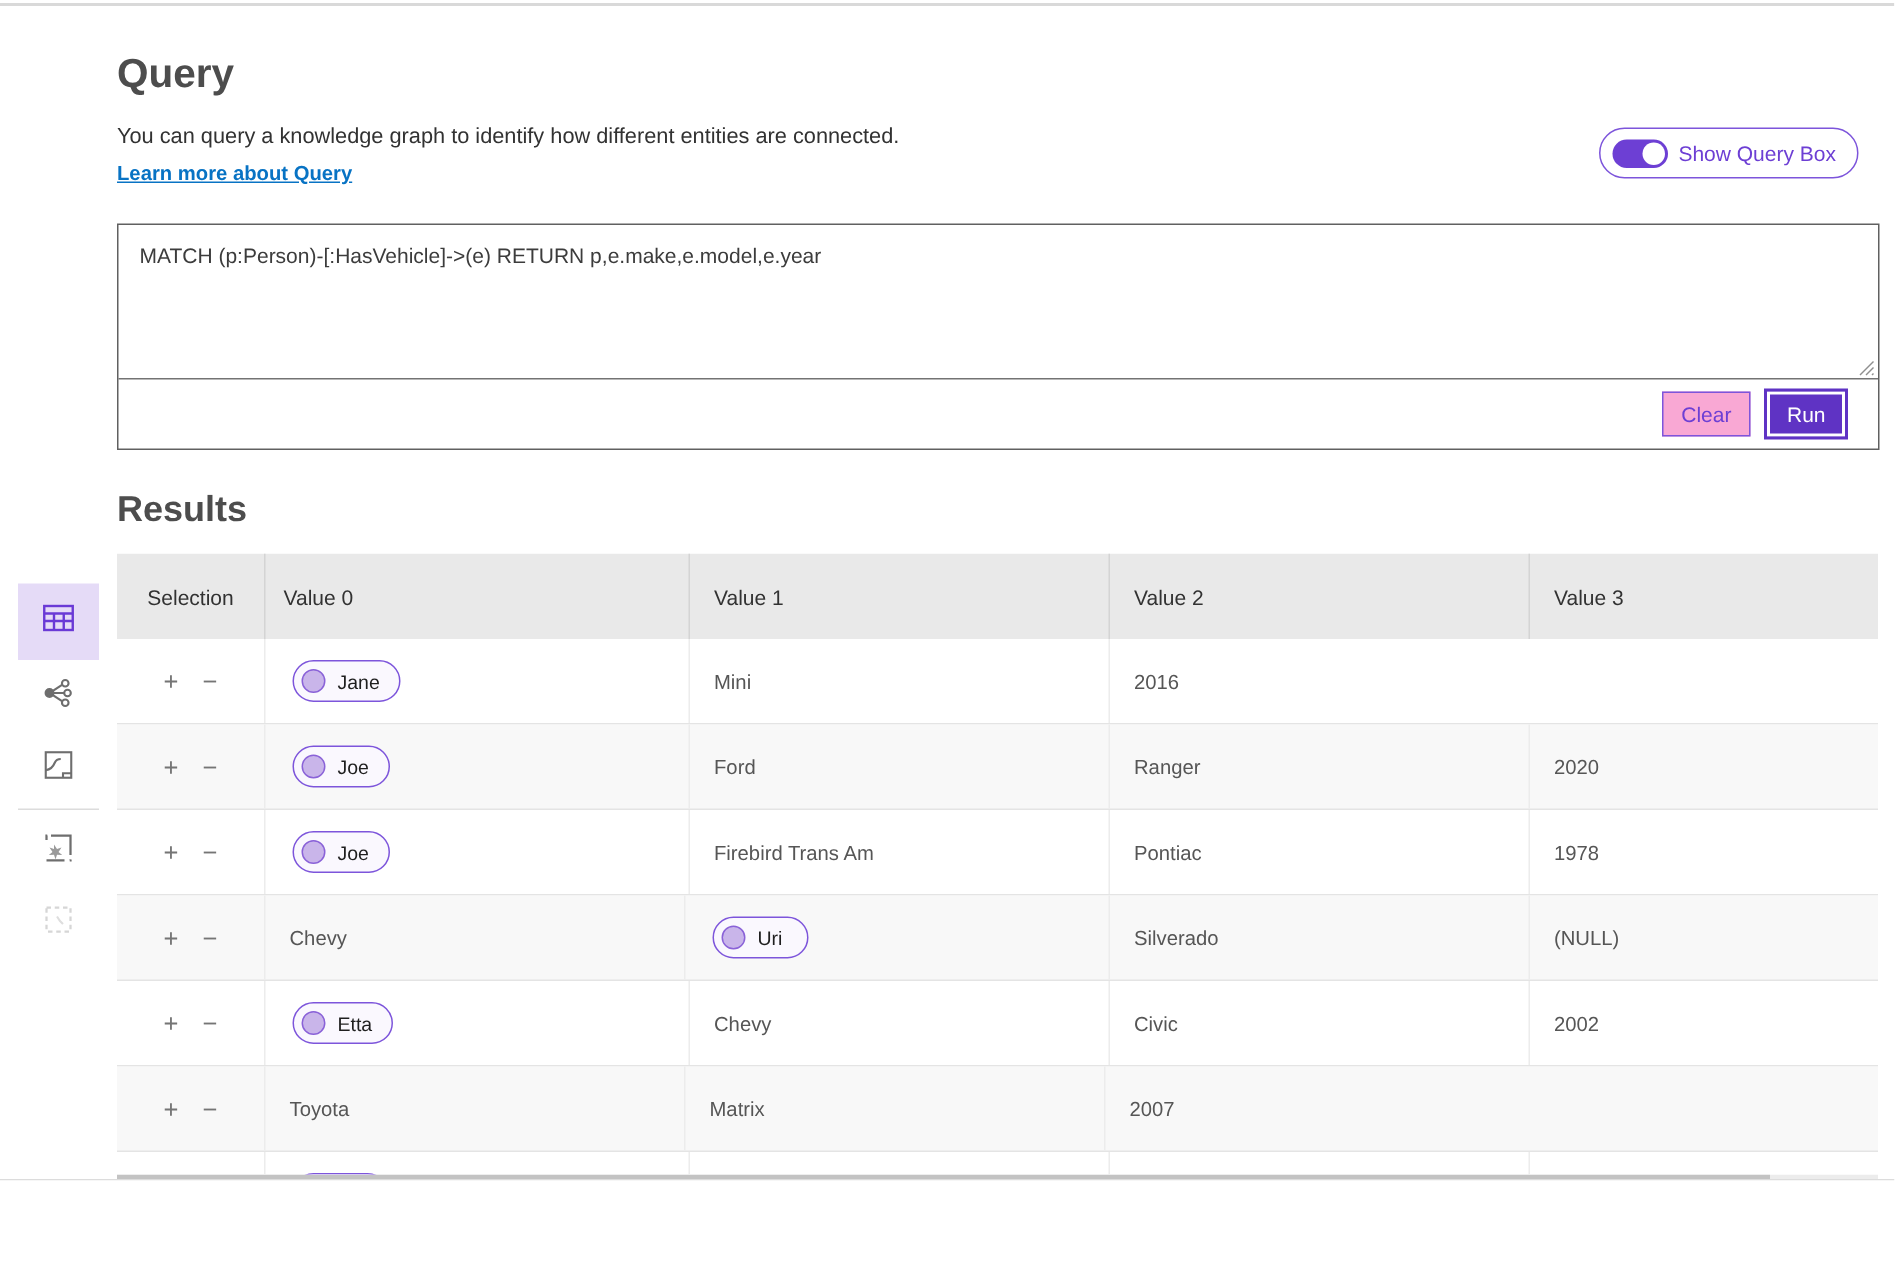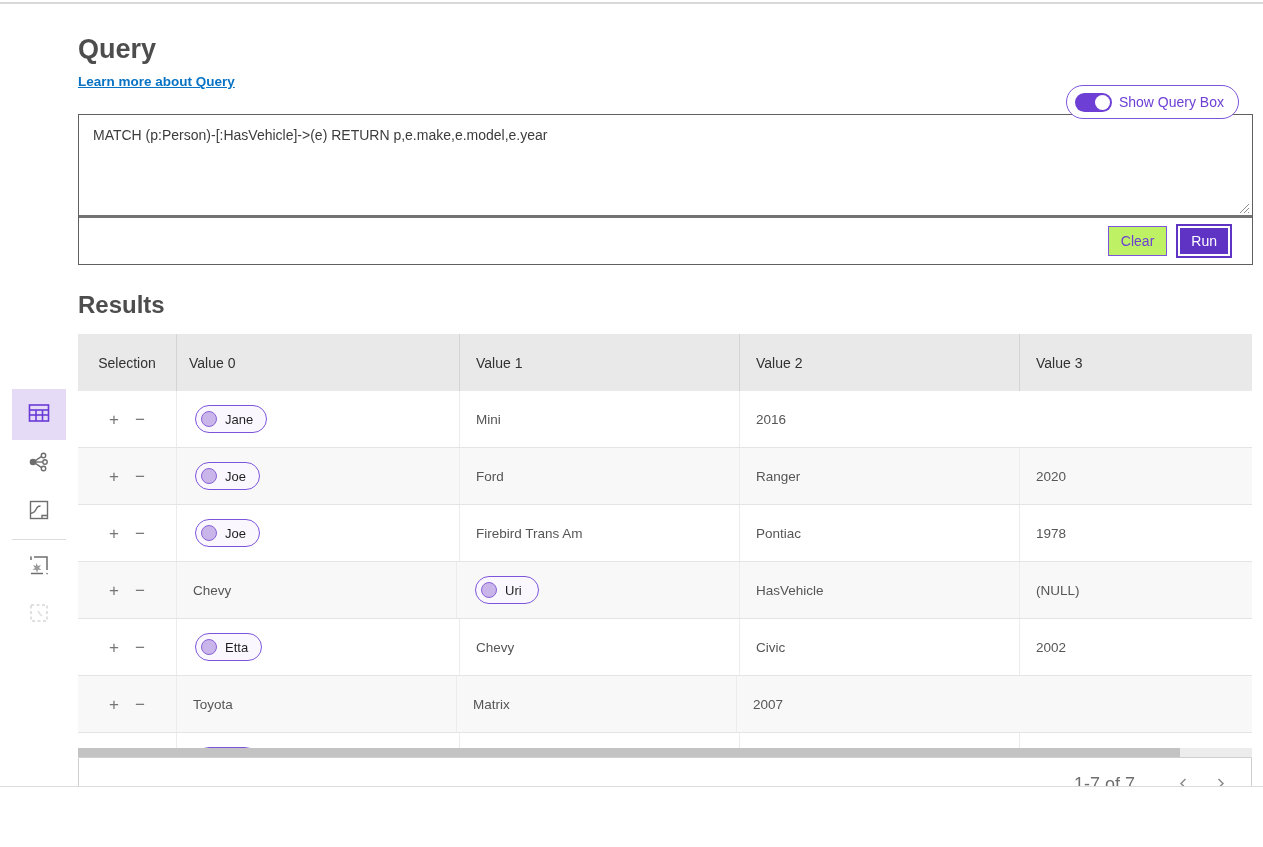--- a/index.html
+++ b/index.html
@@ -16,24 +16,24 @@
 
   
   .toggle-pill { position:absolute; top:81px; right:14px; height:34px; display:flex; align-items:center;
     border:1px solid #7d55db; border-radius:17px; padding:0 14px 0 8px; background:#fff; cursor:pointer; }
   .switch { position:relative; width:37px; height:19px; border-radius:10px; background:#6d3fd4; margin-right:7px; }
   .switch .knob { position:absolute; top:2px; right:2px; width:15px; height:15px; border-radius:50%; background:#fff; }
   .toggle-label { font-size:14px; color:#6d3fd4; }
 
   
   .query-box { margin-top:24px; border:1px solid #606060; background:#fff; }
-  .query-textarea { position:relative; height:103px; border-bottom:3px solid #737373; padding:12px 14px; font-size:14px; color:#3c3c3c; cursor:text; }
+  .query-textarea { position:relative; height:103px; border-bottom:1px solid #737373; padding:12px 14px; font-size:14px; color:#3c3c3c; cursor:text; }
   .resize-grip { position:absolute; right:2px; bottom:2px; width:12px; height:12px; cursor:nwse-resize; }
   .query-footer { height:46px; display:flex; align-items:center; justify-content:flex-end; gap:11px; padding-right:22px; }
-  .btn-clear { height:30px; min-width:58px; padding:0 12px; background:#bef264; border:1px solid #7d55db; color:#6d3fd4; font-size:14px; cursor:pointer; font-family:inherit; }
+  .btn-clear { height:30px; min-width:58px; padding:0 12px; background:#f9a8d4; border:1px solid #7d55db; color:#6d3fd4; font-size:14px; cursor:pointer; font-family:inherit; }
   .btn-run { height:30px; min-width:46px; padding:0 11px; background:#5f33c4; border:2px solid #fff; outline:2px solid #5f33c4; color:#fff; font-size:14px; cursor:pointer; font-family:inherit; }
 
   .h-results { margin-top:26px; font-size:24px; font-weight:700; color:#4d4d4d; }
 
   
   .table-wrap { position:relative; margin-top:15px; width:1174px; height:414px; overflow:hidden; }
   .t-header { display:flex; height:57px; background:#e9e9e9; }
   .t-header .cell { display:flex; align-items:center; font-size:14px; color:#323232; border-right:1px solid #d4d4d4; }
   .t-header .cell:last-child { border-right:none; }
   .t-row { display:flex; height:57px; background:#fff; border-bottom:1px solid #e4e4e4; }
@@ -140,20 +140,21 @@
           <rect x="4" y="4" width="16" height="16"></rect>
             </g>
           <path d="M11 10 L13 13 L15 15" stroke="#dedede" stroke-width="1.4" fill="none"></path>
           </svg>
       </span>
     </div>
   </div>
 
   <div class="main">
     <div class="h-query">Query</div>
+    <div class="desc">You can query a knowledge graph to identify how different entities are connected.</div>
     <a class="learn-link">Learn more about Query</a>
 
     <div class="toggle-pill">
       <span class="switch">
           <span class="knob"></span>
         </span>
       <span class="toggle-label">Show Query Box</span>
     </div>
 
     <div class="query-box">
@@ -254,21 +255,21 @@
     <div class="cell col-v1">
               <span class="cell-text">Chevy</span>
             </div>
     <div class="cell col-v0">
       <span class="entity-pill">
         <span class="entity-dot"></span>
         <span class="entity-name">Uri</span>
       </span>
     </div>
     <div class="cell col-v2">
-              <span class="cell-text">HasVehicle</span>
+              <span class="cell-text">Silverado</span>
             </div>
     <div class="cell col-v3">
               <span class="cell-text">(NULL)</span>
             </div>
   </div>
           <div class="t-row">
     <div class="cell col-sel">
       <button class="sel-btn">+</button>
       <button class="sel-btn">−</button>
     </div>

